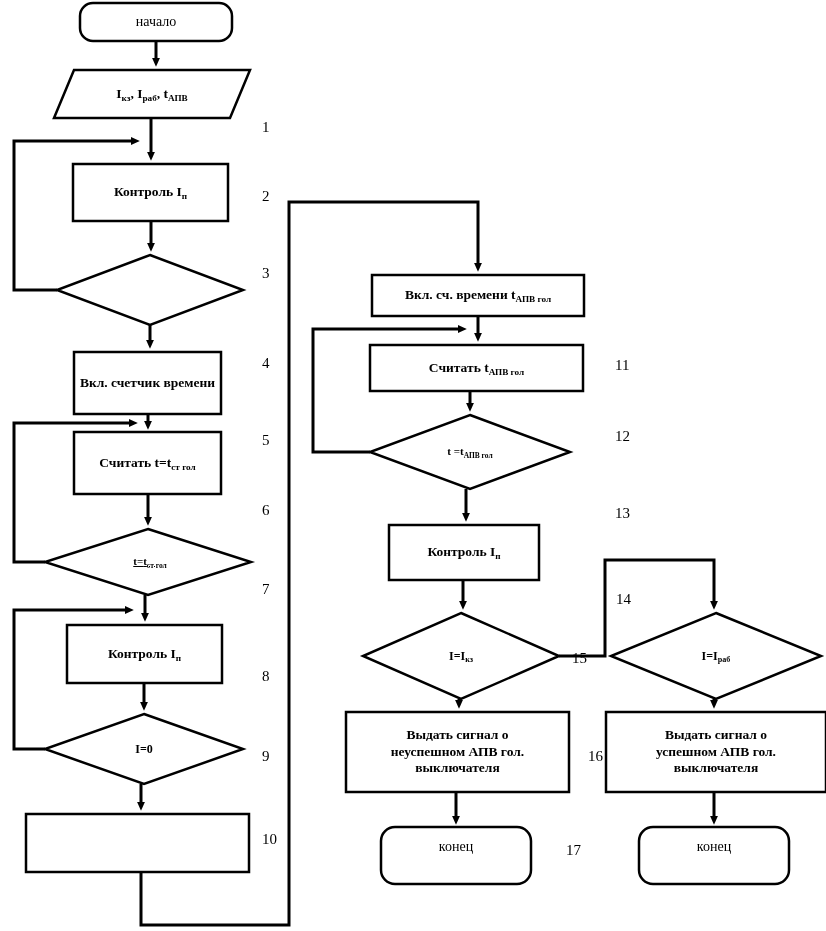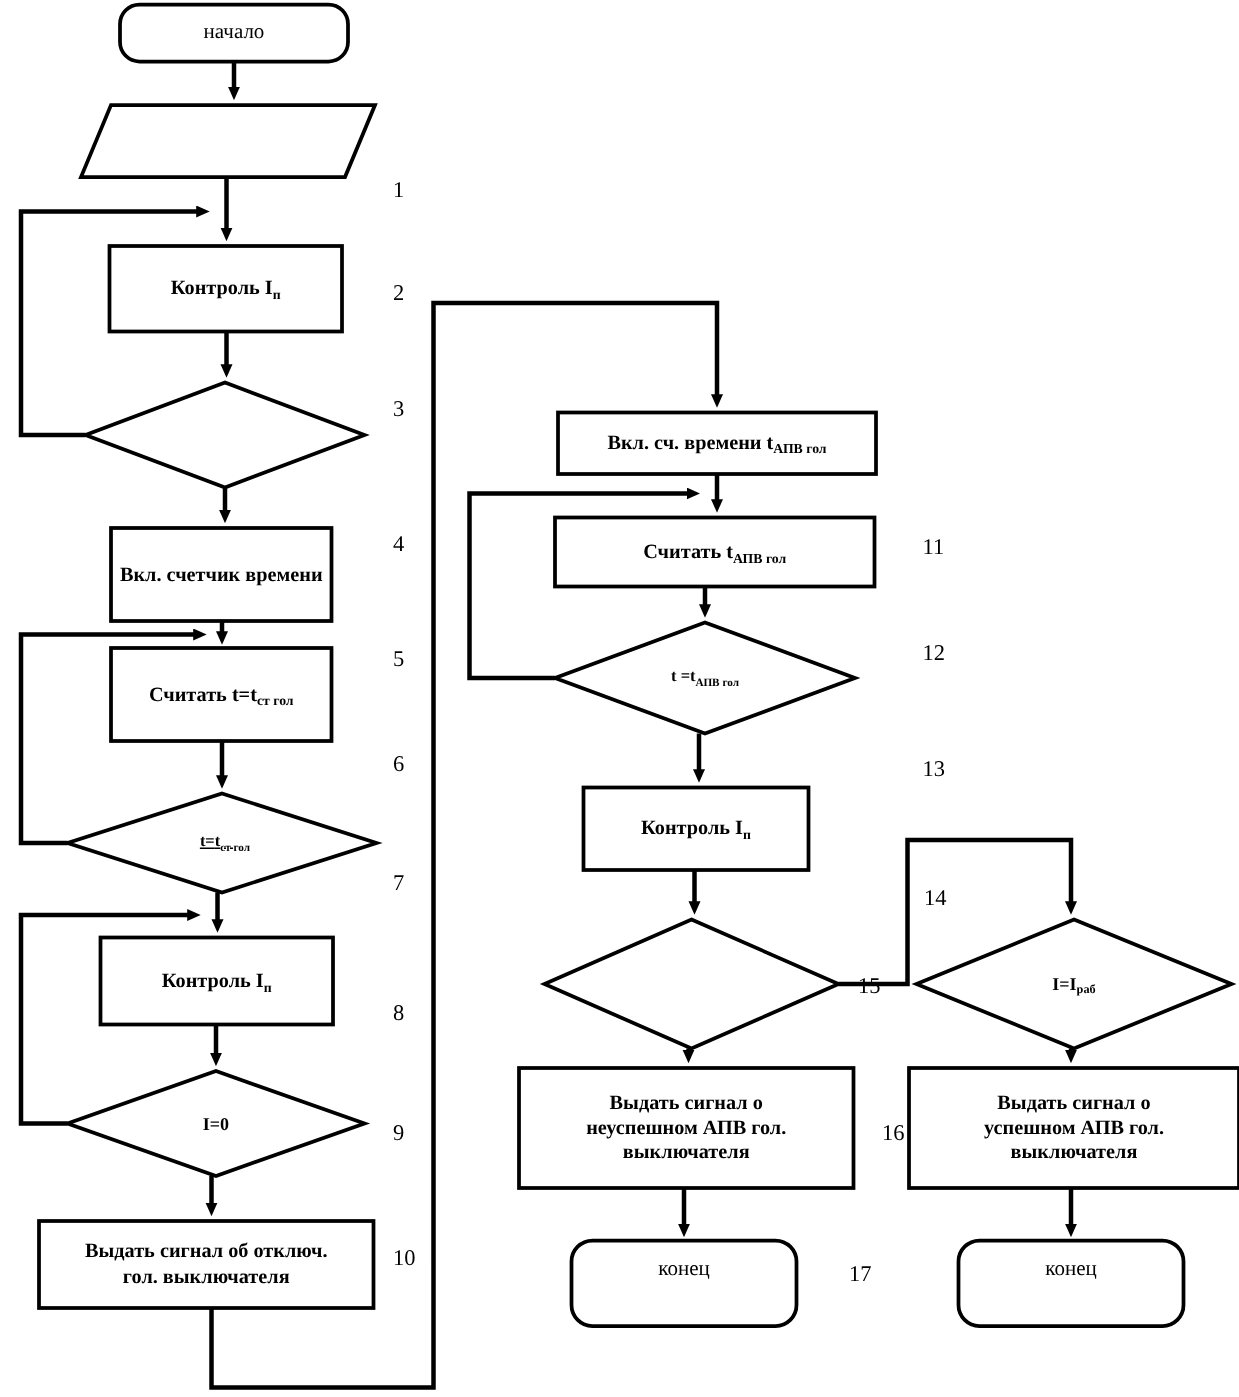--- a/index.html
+++ b/index.html
@@ -133,20 +133,23 @@
       <line x1="714" y1="699" x2="714" y2="704" marker-end="url(#arrow)"></line>
 
       <line x1="456" y1="792" x2="456" y2="820" marker-end="url(#arrow)"></line>
 
       <line x1="714" y1="792" x2="714" y2="820" marker-end="url(#arrow)"></line>
     </g>
   </svg>
 
   <div class="shape-text t-term" style="left:80px;top:3px;width:152px;height:38px;">начало</div>
 
+  <div class="shape-text t-io" style="left:64px;top:70px;width:176px;height:48px;">
+    <span><span>I</span><sub>кз</sub><span>, </span><span>I</span><sub>раб</sub><span>, </span><span>t</span><sub>АПВ</sub></span>
+  </div>
 
   <div class="shape-text t-proc" style="left:73px;top:164px;width:155px;height:57px;">
     <span><span>Контроль </span><span>I</span><sub>п</sub></span>
   </div>
 
 
   <div class="shape-text t-proc" style="left:74px;top:352px;width:147px;height:62px;">Вкл. счетчик времени</div>
 
   <div class="shape-text t-proc" style="left:74px;top:432px;width:147px;height:62px;">
     <span><span>Считать t=</span><span>t</span><sub>ст гол</sub></span>
@@ -155,39 +158,40 @@
   <div class="shape-text t-small" style="left:95px;top:545px;width:110px;height:34px;text-decoration:underline;">
     <span><span>t=</span><span>t</span><sub>ст гол</sub></span>
   </div>
 
   <div class="shape-text t-proc" style="left:67px;top:625px;width:155px;height:58px;">
     <span><span>Контроль </span><span>I</span><sub>п</sub></span>
   </div>
 
   <div class="shape-text t-dec" style="left:94px;top:732px;width:100px;height:34px;">I=0</div>
 
-  <div class="shape-text t-proc" style="left:26px;top:814px;width:223px;height:58px;">Выдать сигнал об отключ.
-гол. выключателя</div>
 
   <div class="shape-text t-proc" style="left:372px;top:275px;width:212px;height:41px;">
     <span><span>Вкл. сч. времени </span><span>t</span><sub>АПВ гол</sub></span>
   </div>
 
   <div class="shape-text t-proc" style="left:370px;top:345px;width:213px;height:46px;text-align:right;">
     <span><span>Считать </span><span>t</span><sub>АПВ гол</sub></span>
   </div>
 
   <div class="shape-text t-small" style="left:410px;top:435px;width:120px;height:34px;">
     <span><span>t =</span><span>t</span><sub>АПВ гол</sub></span>
   </div>
 
   <div class="shape-text t-proc" style="left:389px;top:525px;width:150px;height:55px;">
     <span><span>Контроль </span><span>I</span><sub>п</sub></span>
   </div>
 
+  <div class="shape-text t-dec" style="left:411px;top:639px;width:100px;height:34px;">
+    <span><span>I=</span><span>I</span><sub>кз</sub></span>
+  </div>
 
   <div class="shape-text t-dec" style="left:666px;top:639px;width:100px;height:34px;">
     <span><span>I=</span><span>I</span><sub>раб</sub></span>
   </div>
 
   <div class="shape-text t-proc" style="left:346px;top:712px;width:223px;height:80px;">Выдать сигнал о
 неуспешном АПВ гол.
 выключателя</div>
 
   <div class="shape-text t-proc" style="left:606px;top:712px;width:220px;height:80px;">Выдать сигнал о

